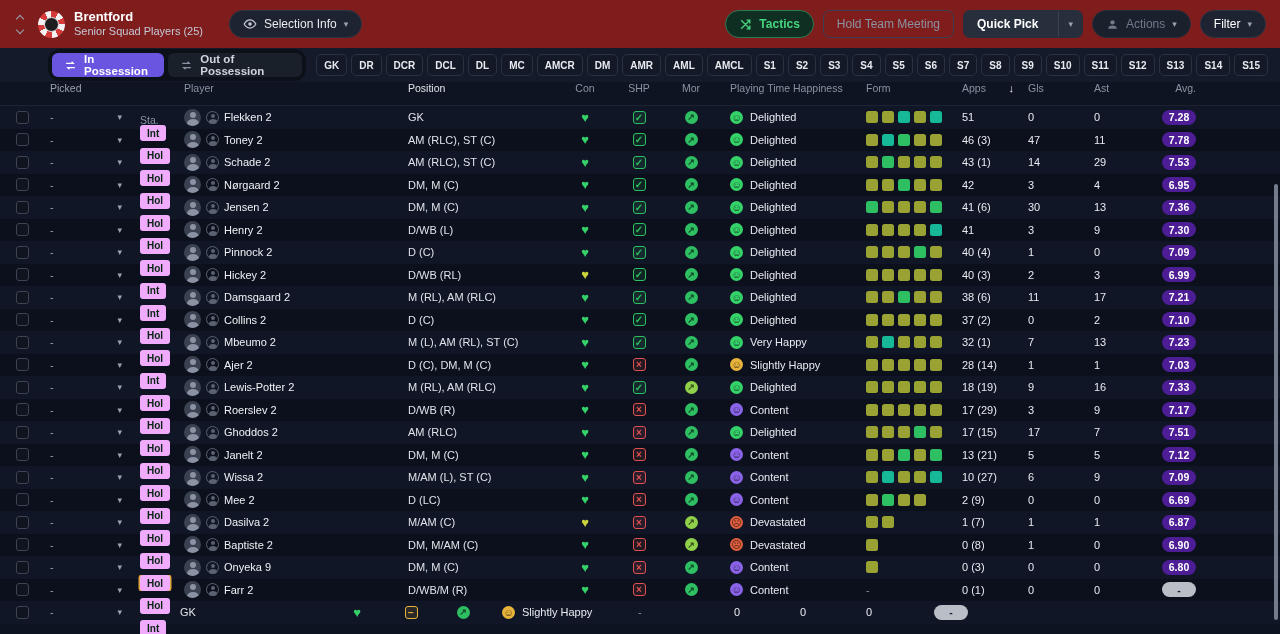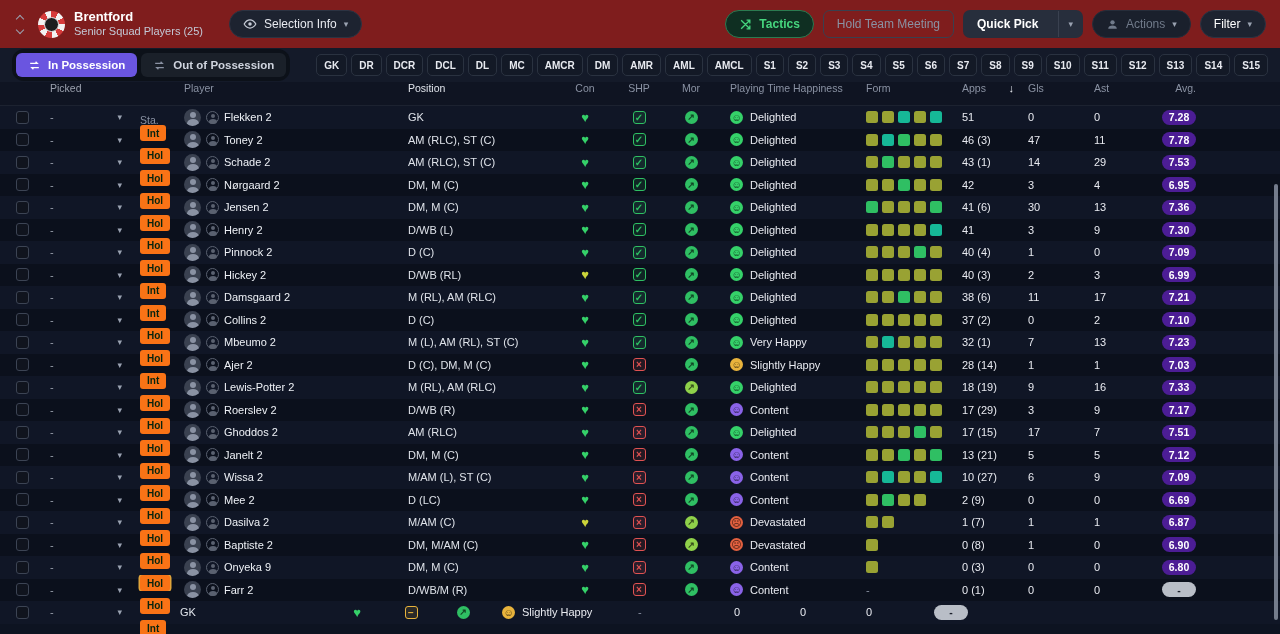--- a/index.html
+++ b/index.html
@@ -33,21 +33,21 @@
   .btn-tactics { background:#0f2f22; border-color:#2b7a50; color:#46d57e; border-radius:14px; font-weight:bold; }
   .btn-ghost { background:transparent; border-color:#39404f; color:#8a92a3; }
   .btn-quickpick { background:#272e3c; color:#ffffff; padding:0; overflow:hidden; }
   .qp-main { padding:8px 13px; display:flex; align-items:center; height:100%; font-weight:bold; }
   .qp-caret { padding:0 9px; display:flex; align-items:center; height:100%; border-left:1px solid #3a4150; }
   .btn-actions { background:#1a202c; border-color:#262d3a; color:#707a8a; border-radius:14px; }
   .btn-filter { background:#1d2330; border-color:#2c3342; color:#ffffff; border-radius:14px; }
   .icon-svg { display:inline-flex; align-items:center; }
   
   .subbar { height:34px; display:flex; align-items:center; padding:0 12px; background:#141a29; gap:10px; }
-  .tabs { display:inline-flex; background:#0c1119; border-radius:12px; padding:4px; gap:4px; }
+  .tabs { display:inline-flex; background:#0c1119; border-radius:12px; padding:4px; gap:4px;margin-left:36px; }
   .tab { display:inline-flex; align-items:center; gap:7px; height:24px; padding:0 12px; border-radius:6px;
     font-size:11.5px; font-weight:bold; cursor:pointer; color:#cfd4de; background:#1a2029; }
   .tab.active { background:#6a55e0; color:#ffffff; }
   .pos-filters { margin-left:auto; display:flex; gap:4px; align-items:center; }
   .pos-btn { height:22px; padding:0 7px; border-radius:5px; background:#131926; border:1px solid #2a3240;
     color:#e8eaf0; font-size:10px; font-weight:bold; font-family:"Liberation Sans",sans-serif; cursor:pointer; }
   
   .table-wrap { position:relative; }
   .thead { display:flex; align-items:flex-start; height:24px; font-size:10.5px; color:#8a92a3;
     border-bottom:1px solid #1c2230; background:#0f1422; }
@@ -63,21 +63,21 @@
   .c-mor { flex:0 0 50px; justify-content:center; }
   .c-hap { flex:0 0 146px; padding-left:14px; gap:7px; }
   .c-form { flex:0 0 96px; padding-left:4px; gap:4px; }
   .c-apps { flex:0 0 66px; padding-left:4px; }
   .c-gls { flex:0 0 66px; padding-left:4px; }
   .c-ast { flex:0 0 62px; padding-left:4px; }
   .c-avg { flex:0 0 44px; justify-content:flex-end; }
   .thead .c-con,.thead .c-shp,.thead .c-mor { justify-content:center; }
   .checkbox { width:13px; height:13px; border:1.5px solid #3c4454; border-radius:3px; background:#10141e; cursor:pointer; }
   .sta-badge { display:inline-flex; align-items:center; justify-content:center; min-width:26px; height:16px;
-    padding:0 7px; border-radius:3px; background:#f97316; color:#06240f; font-size:10px; font-weight:bold; }
+    padding:0 7px; border-radius:3px; background:#f0abfc; color:#06240f; font-size:10px; font-weight:bold; }
   .sta-badge.ring { box-shadow:0 0 0 1.5px #e0a43a; }
   .avatar { width:17px; height:17px; border-radius:50%; background:#3a4150; position:relative; overflow:hidden; flex:0 0 auto; }
   .avatar::before { content:""; position:absolute; top:3px; left:5.5px; width:6px; height:6px; border-radius:50%; background:#8a92a3; }
   .avatar::after { content:""; position:absolute; top:10.5px; left:2.5px; width:12px; height:9px; border-radius:50%; background:#8a92a3; }
   .mini-icon { width:13px; height:13px; border-radius:50%; border:1px solid #5a6170; position:relative; flex:0 0 auto; }
   .mini-icon::before { content:""; position:absolute; top:2px; left:4px; width:4px; height:4px; border-radius:50%; background:#5a6170; }
   .mini-icon::after { content:""; position:absolute; top:7px; left:2px; width:8px; height:5px; border-radius:50%; background:#5a6170; }
   .pname { color:#eef1f6; }
   .heart { font-size:13px; line-height:1; }
   .heart-green { color:#35d169; } .heart-yellow { color:#cbd43a; }

